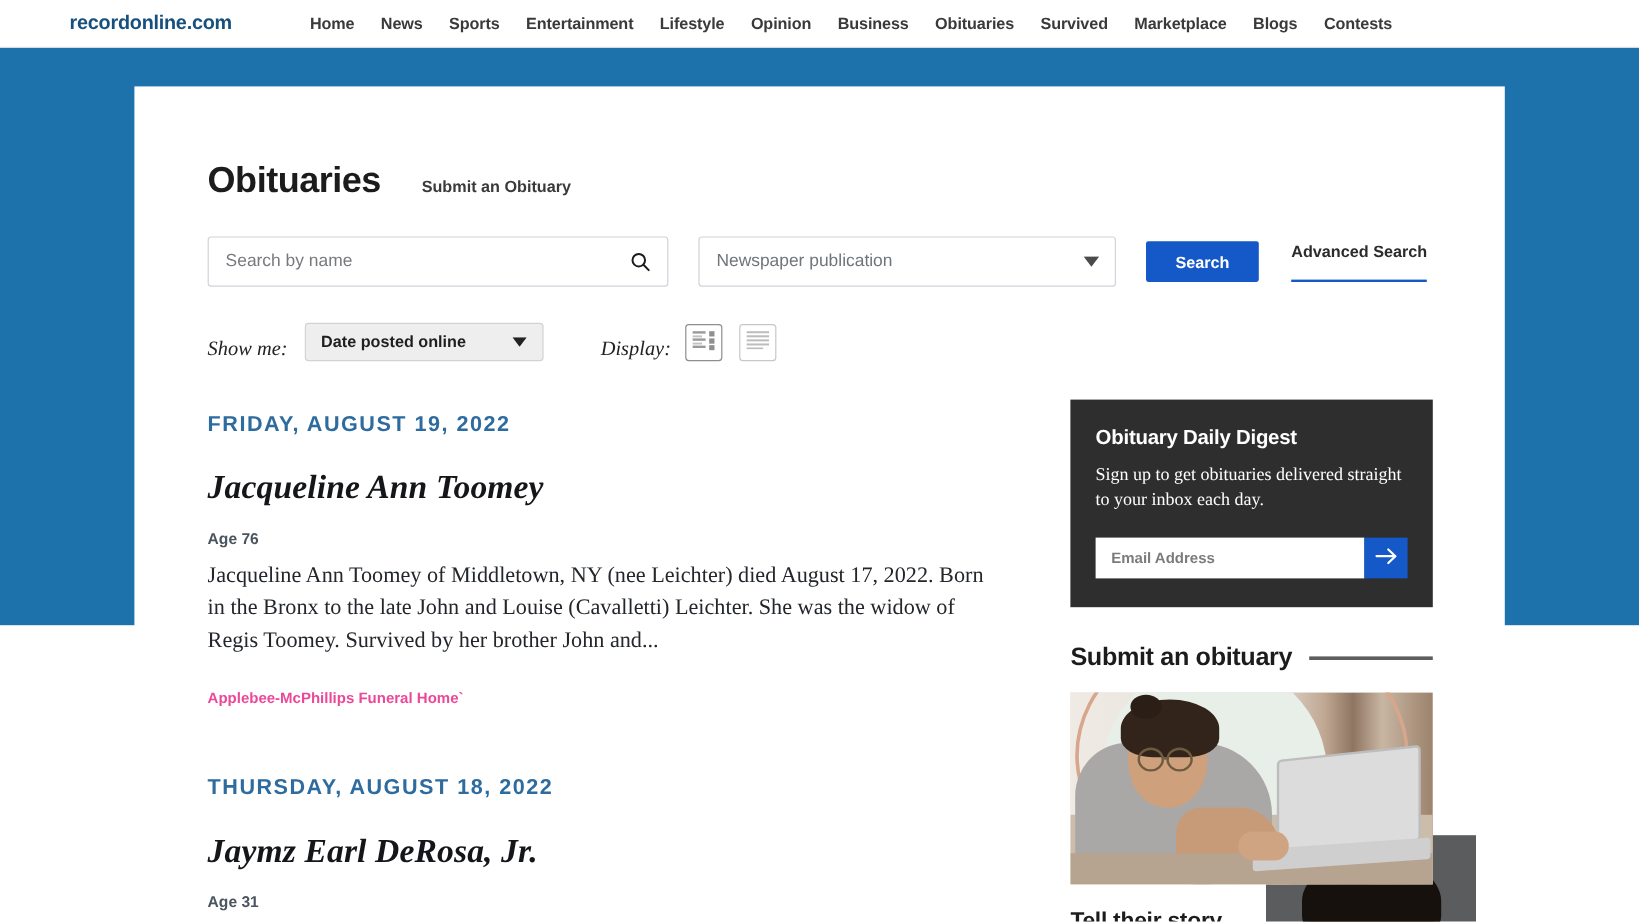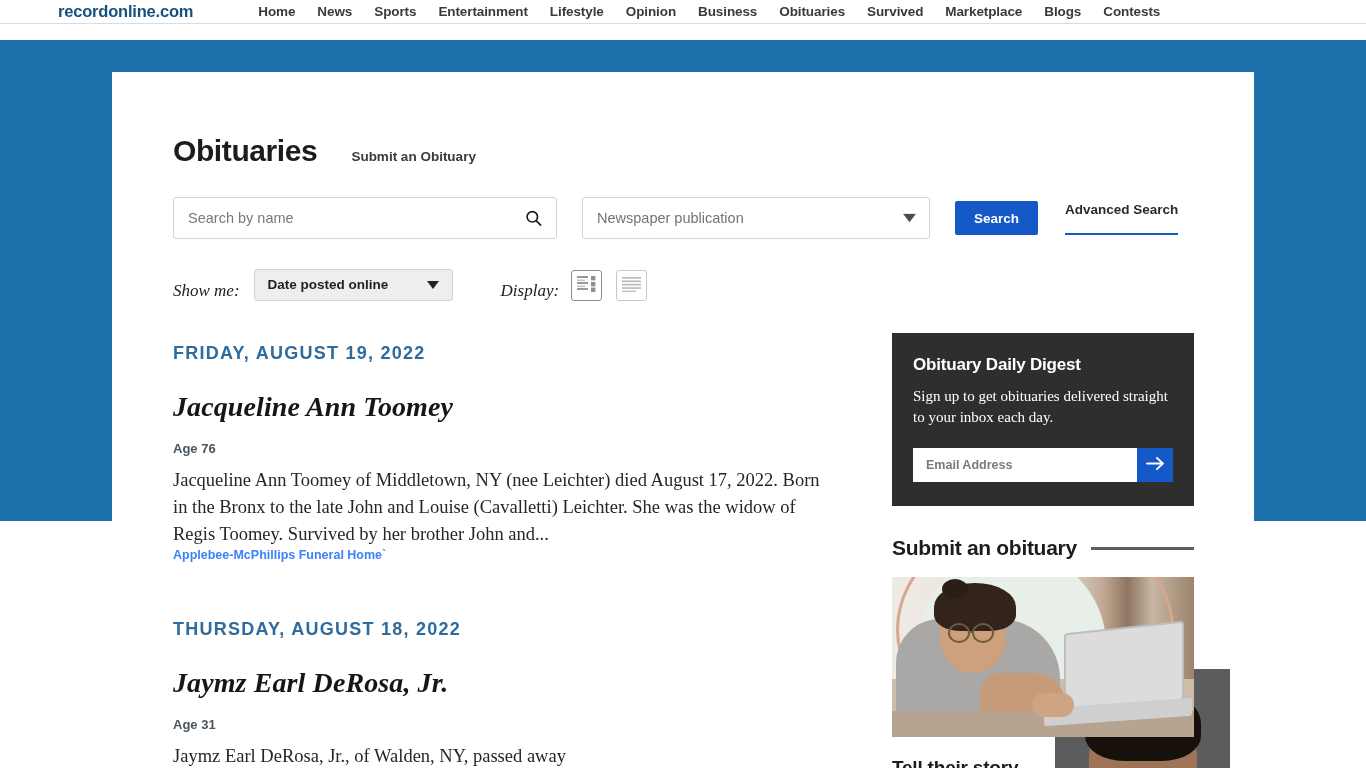--- a/index.html
+++ b/index.html
@@ -27,21 +27,21 @@
     width: 1366px;
     height: 481px;
     background: #1d72ab;
   }
 
   
   #topnav {
     position: absolute;
     left: 0; top: 0;
     width: 1366px;
-    height: 24px;
+    height: 40px;
     background: #ffffff;
     border-bottom: 1px solid #d6dce1;
     display: flex;
     align-items: center;
     z-index: 6;
   }
   #brand {
     margin-left: 58px;
     font-size: 16.5px;
     font-weight: 700;
@@ -140,21 +140,21 @@
     top: 50%;
     transform: translateY(-50%);
     display: flex;
     align-items: center;
     justify-content: center;
     cursor: pointer;
   }
 
   #search-btn {
     margin-left: 25px;
-    width: 83px;
+    width: 94px;
     height: 34px;
     background: #1558c8;
     color: #ffffff;
     border: 0;
     border-radius: 2px;
     font-family: "Liberation Sans", sans-serif;
     font-size: 13.5px;
     font-weight: 700;
     cursor: pointer;
   }
@@ -249,21 +249,22 @@
     font-size: 18.5px;
     line-height: 27px;
     color: #23272b;
     margin-top: 11px;
     max-width: 652px;
   }
   .obit-body.narrow { max-width: 470px; }
   .obit-home {
     font-size: 12.5px;
     font-weight: 700;
-    color: #3b82f6;
+    color: #ec4899;
+    margin-top: 27px;
     cursor: pointer;
   }
   .obit-spacer { height: 57px; }
 
   
   #portrait {
     position: absolute;
     right: -36px;
     top: 50px;
     width: 175px;

